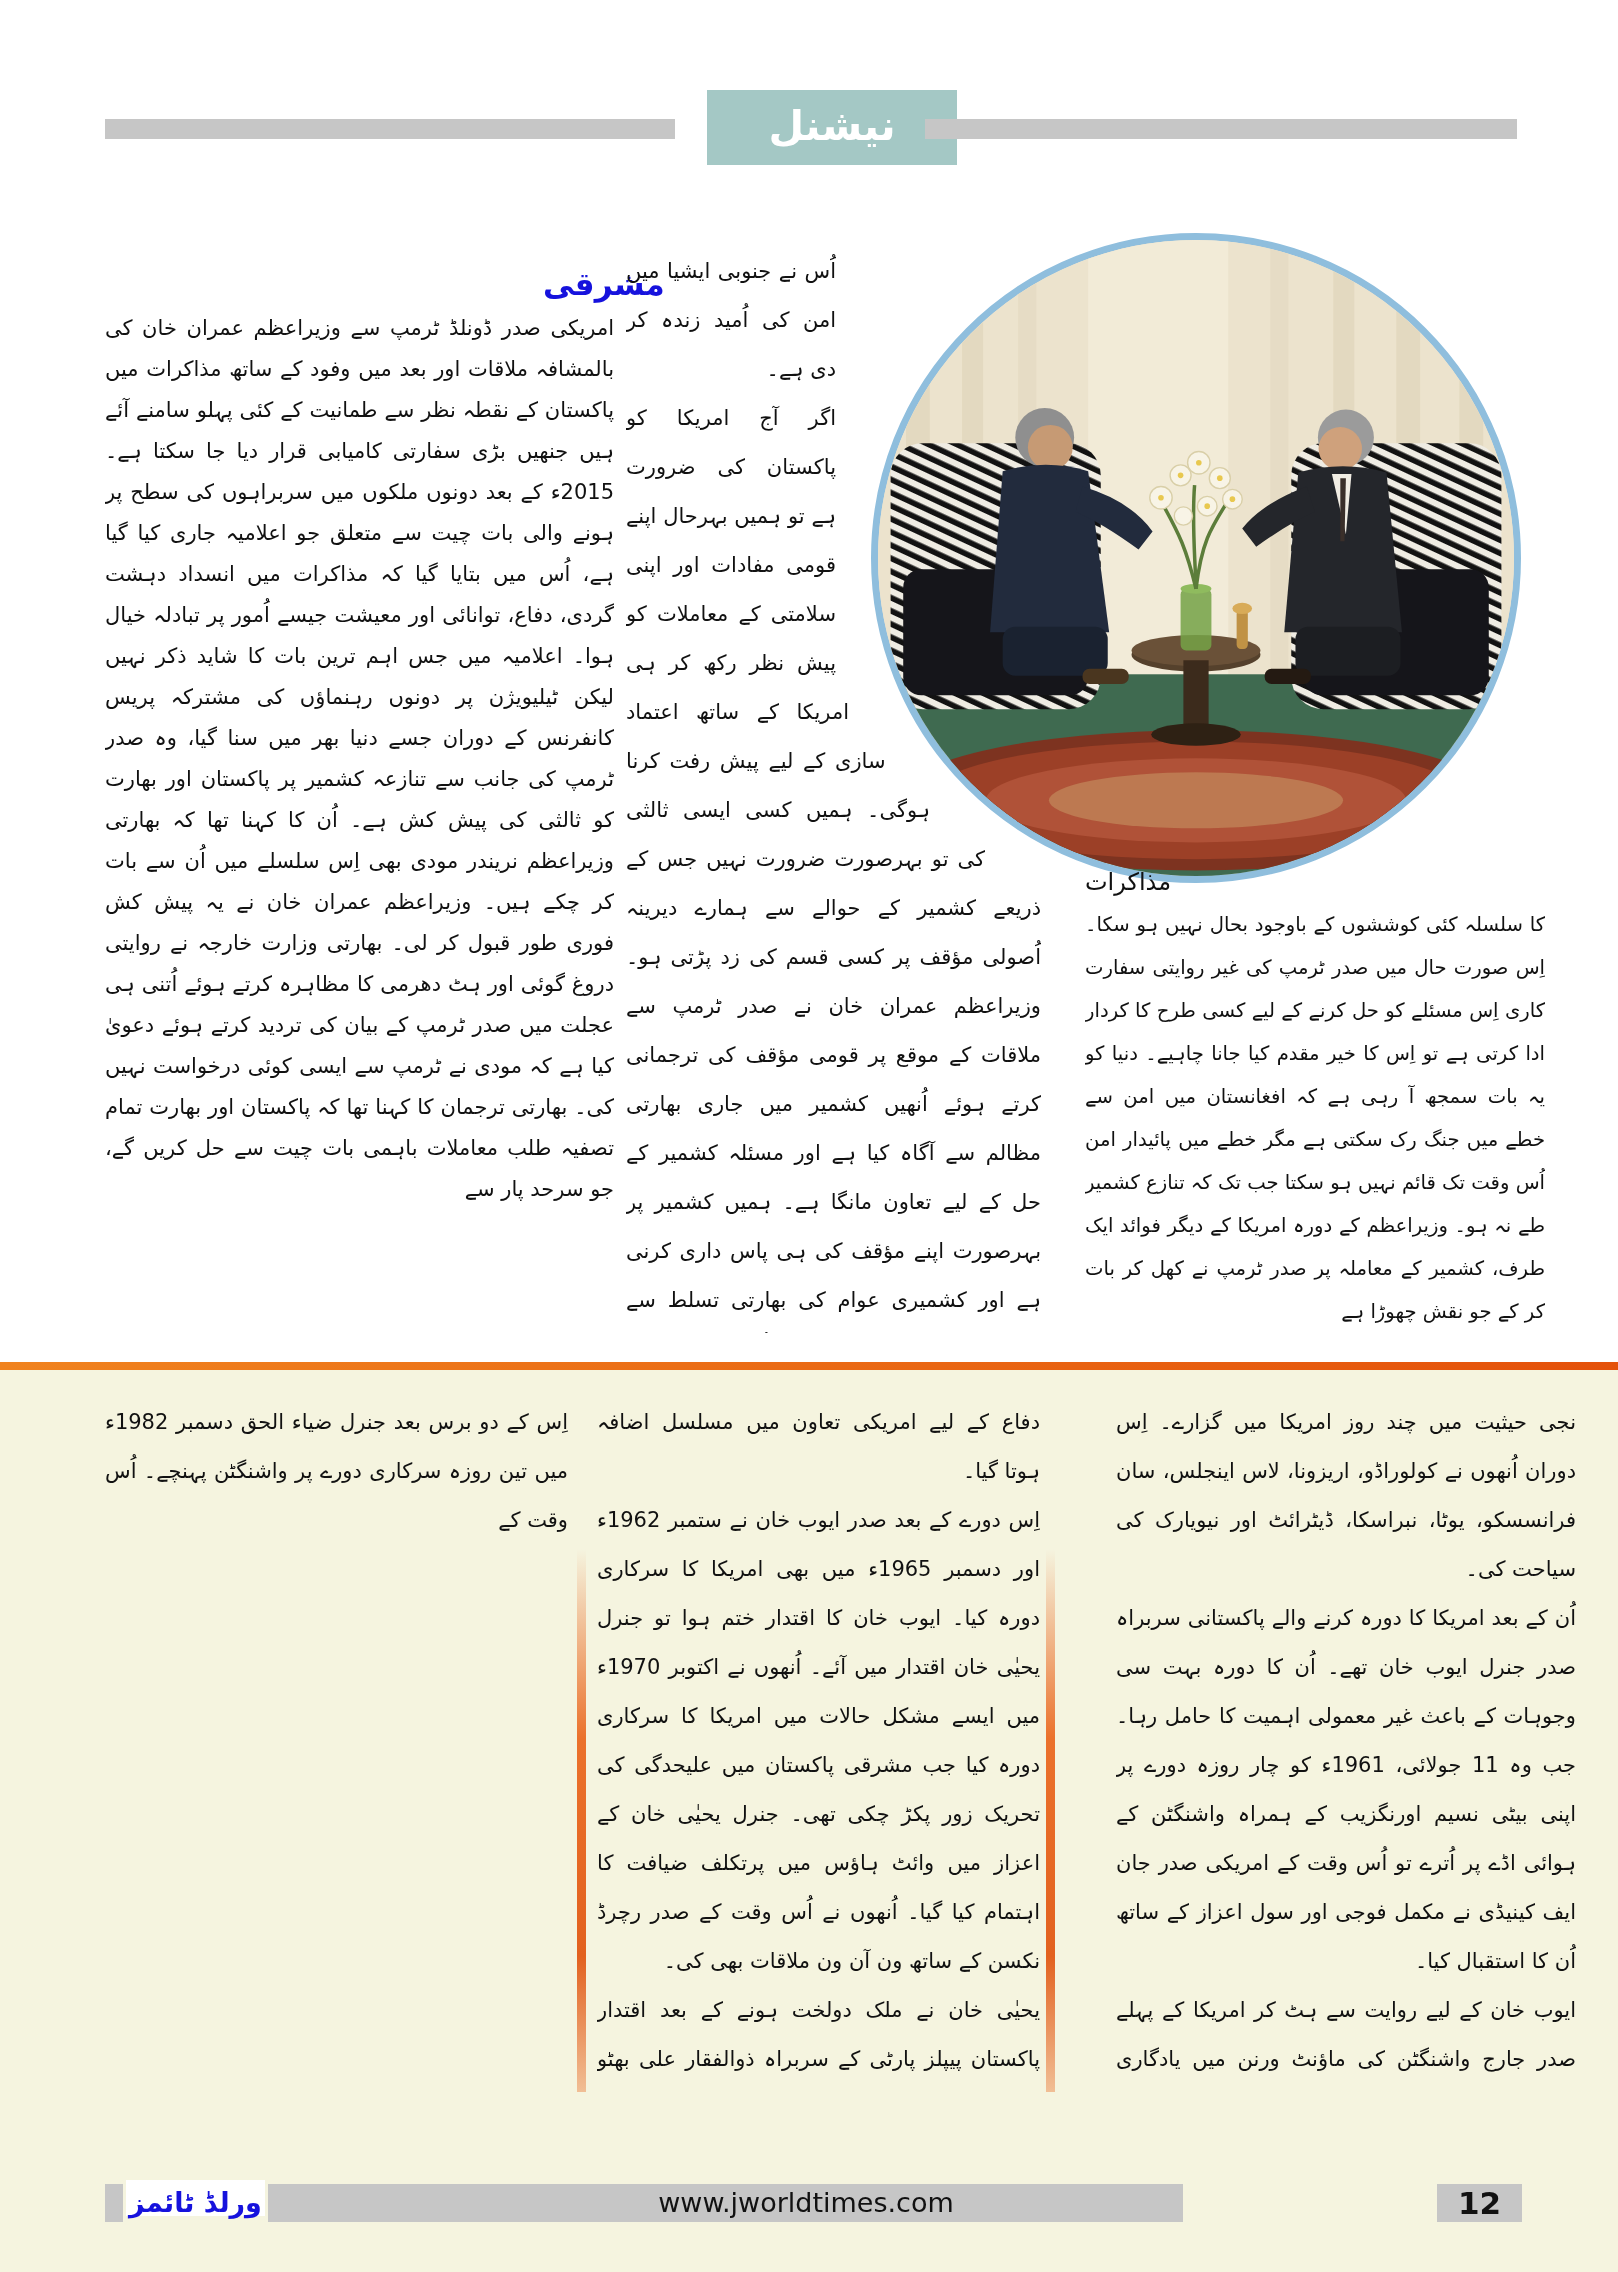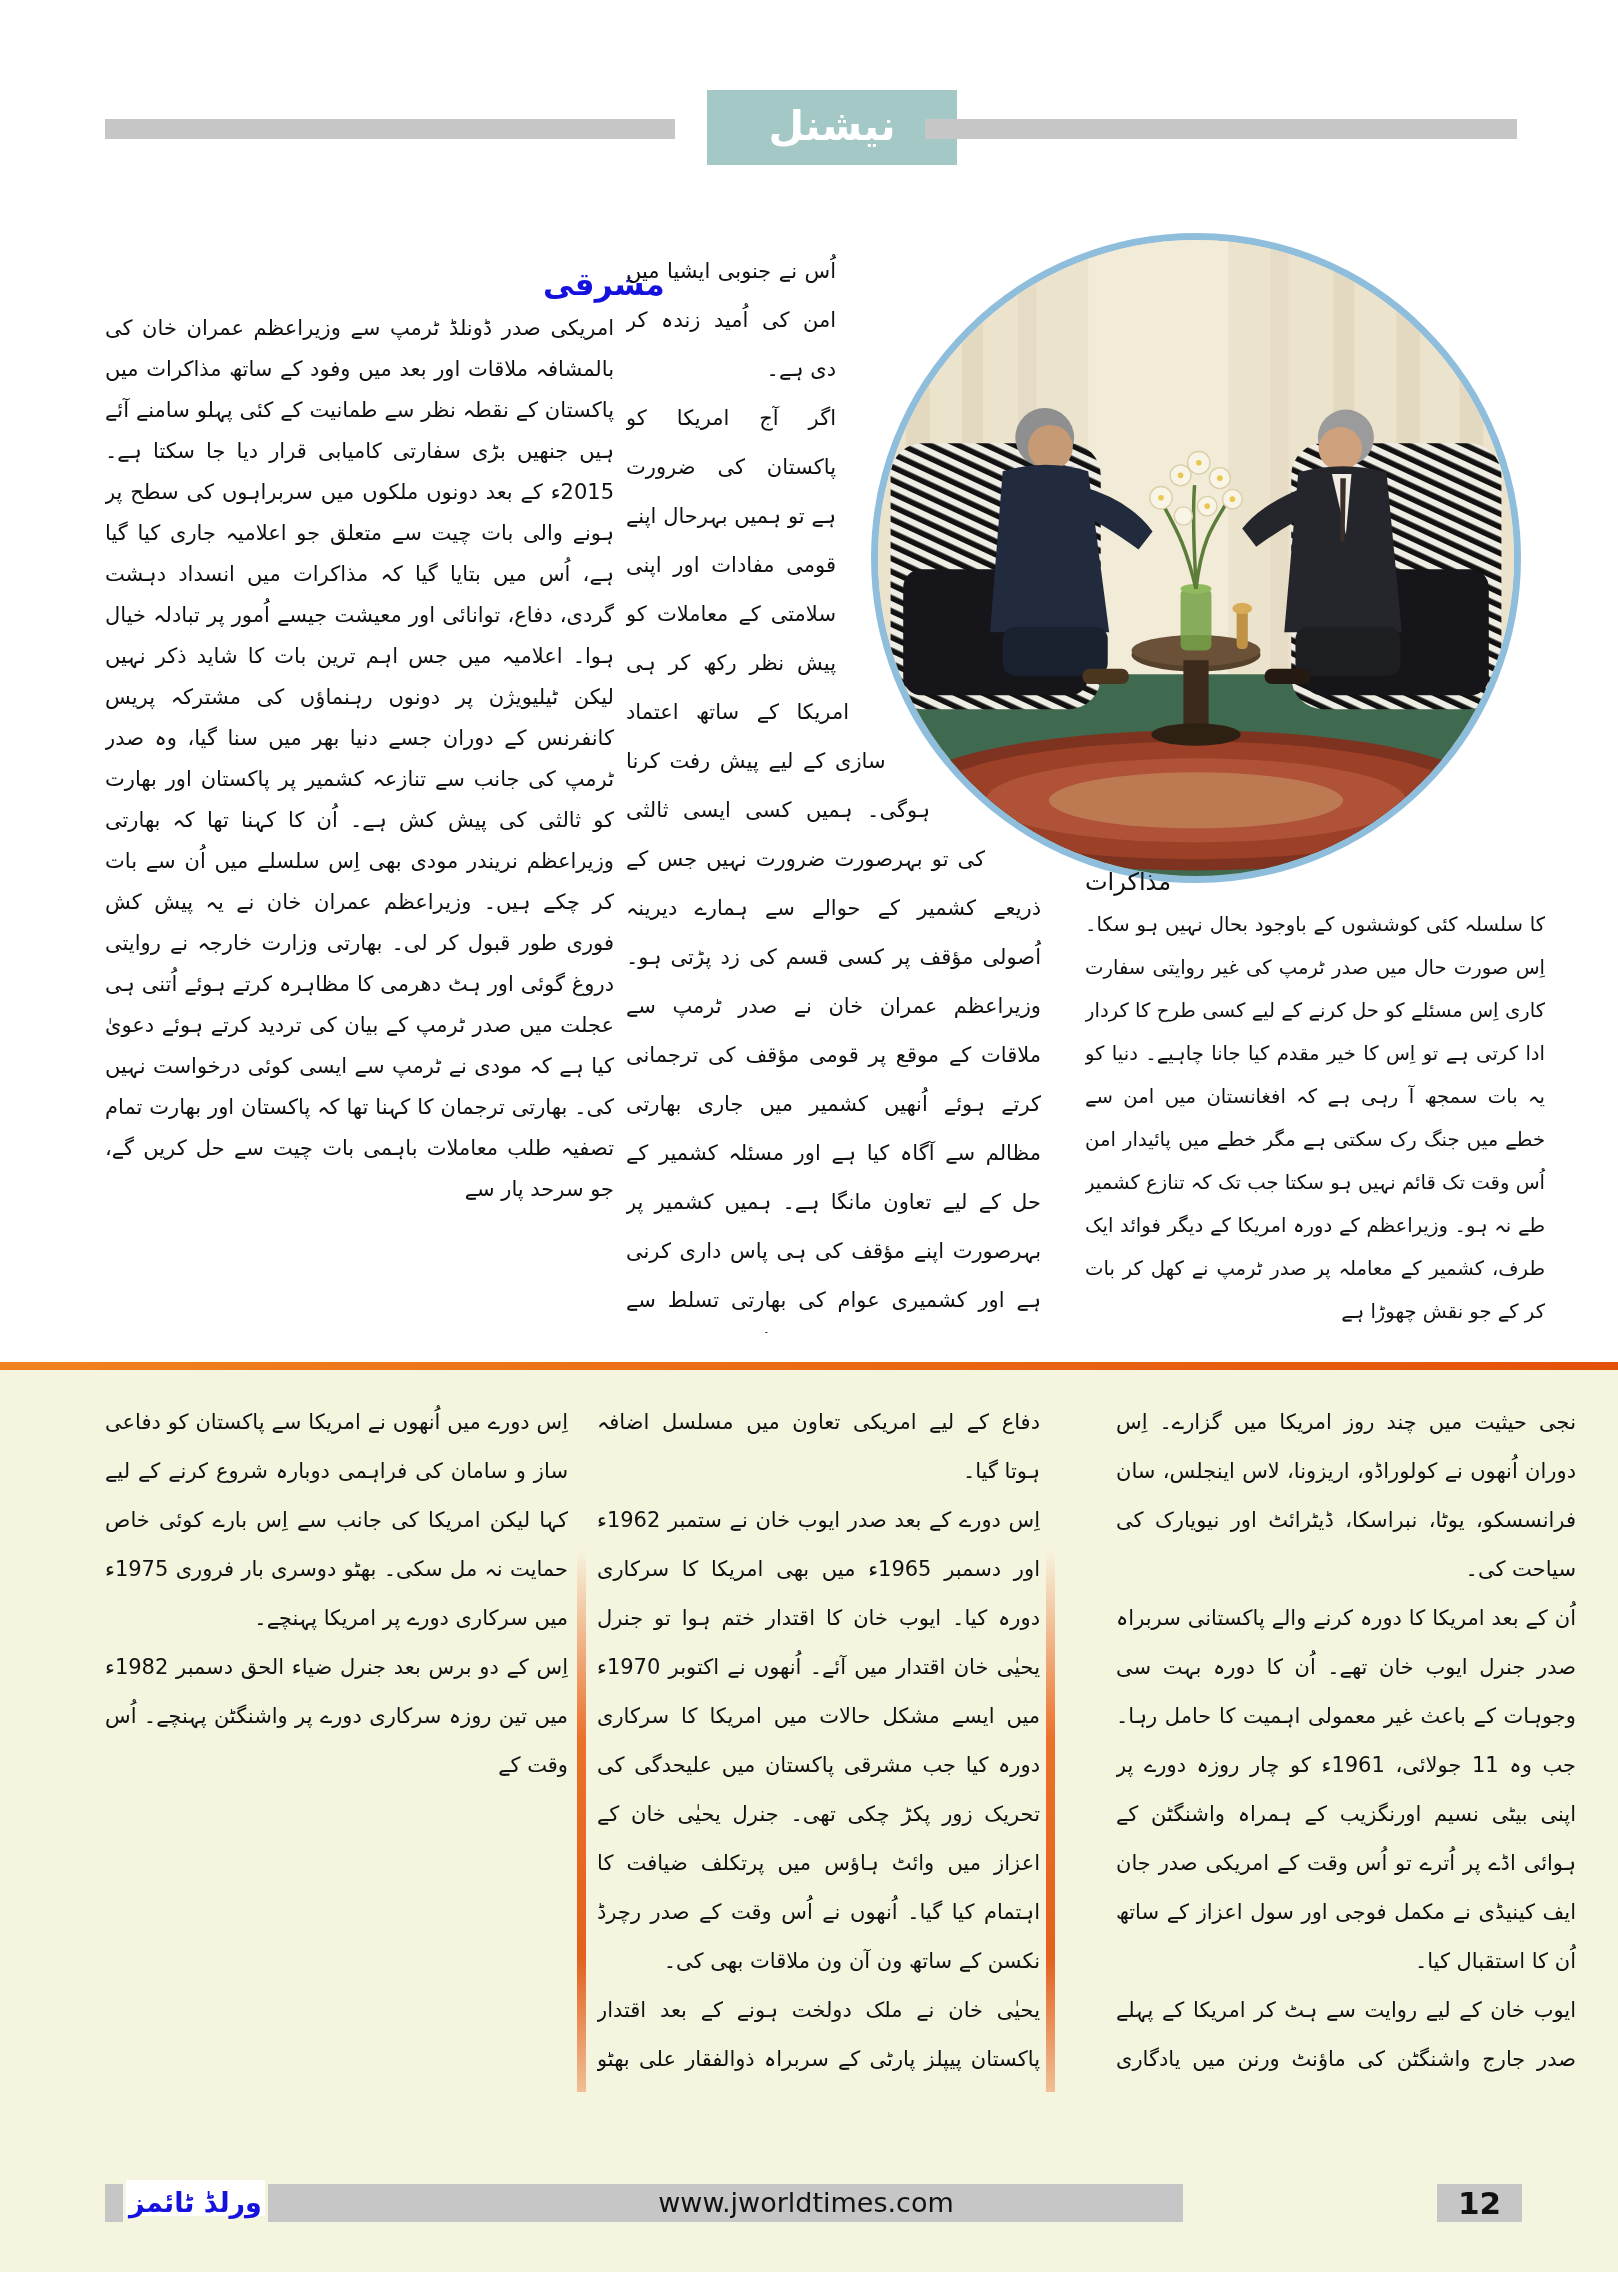--- a/index.html
+++ b/index.html
@@ -185,21 +185,20 @@
 
   <div class="abs urdu b-col b-mid" dir="rtl">
     <p>دفاع کے لیے امریکی تعاون میں مسلسل اضافہ ہوتا گیا۔</p>
     <p>اِس دورے کے بعد صدر ایوب خان نے ستمبر 1962ء اور دسمبر 1965ء میں بھی امریکا کا سرکاری دورہ کیا۔ ایوب خان کا اقتدار ختم ہوا تو جنرل یحیٰی خان اقتدار میں آئے۔ اُنھوں نے اکتوبر 1970ء میں ایسے مشکل حالات میں امریکا کا سرکاری دورہ کیا جب مشرقی پاکستان میں علیحدگی کی تحریک زور پکڑ چکی تھی۔ جنرل یحیٰی خان کے اعزاز میں وائٹ ہاؤس میں پرتکلف ضیافت کا اہتمام کیا گیا۔ اُنھوں نے اُس وقت کے صدر رچرڈ نکسن کے ساتھ ون آن ون ملاقات بھی کی۔</p>
     <p>یحیٰی خان نے ملک دولخت ہونے کے بعد اقتدار پاکستان پیپلز پارٹی کے سربراہ ذوالفقار علی بھٹو کے حوالے کیا جو پہلے ملک کے صدر اور پھر وزیراعظم رہے۔ اُنھوں نے دو مرتبہ امریکا کا سرکاری دورہ کیا۔</p>
   </div>
 
   <div class="abs vrule vr2"></div>
 
   <div class="abs urdu b-col b-left" dir="rtl">
-    <p>اِس دورے میں اُنھوں نے امریکا سے پاکستان کو دفاعی ساز و سامان کی فراہمی دوبارہ شروع کرنے کے لیے کہا لیکن امریکا کی جانب سے اِس بارے کوئی خاص حمایت نہ مل سکی۔ بھٹو دوسری بار فروری 1975ء میں سرکاری دورے پر امریکا پہنچے۔</p>
     <p>اِس کے دو برس بعد جنرل ضیاء الحق دسمبر 1982ء میں تین روزہ سرکاری دورے پر واشنگٹن پہنچے۔ اُس وقت کے</p>
   </div>
 
   <div class="abs f-sq"></div>
   <div class="abs f-brand">ورلڈ ٹائمز</div>
   <div class="abs f-bar">
     <span>www.jworldtimes.com</span>
   </div>
   <div class="abs f-page">12</div>
 

